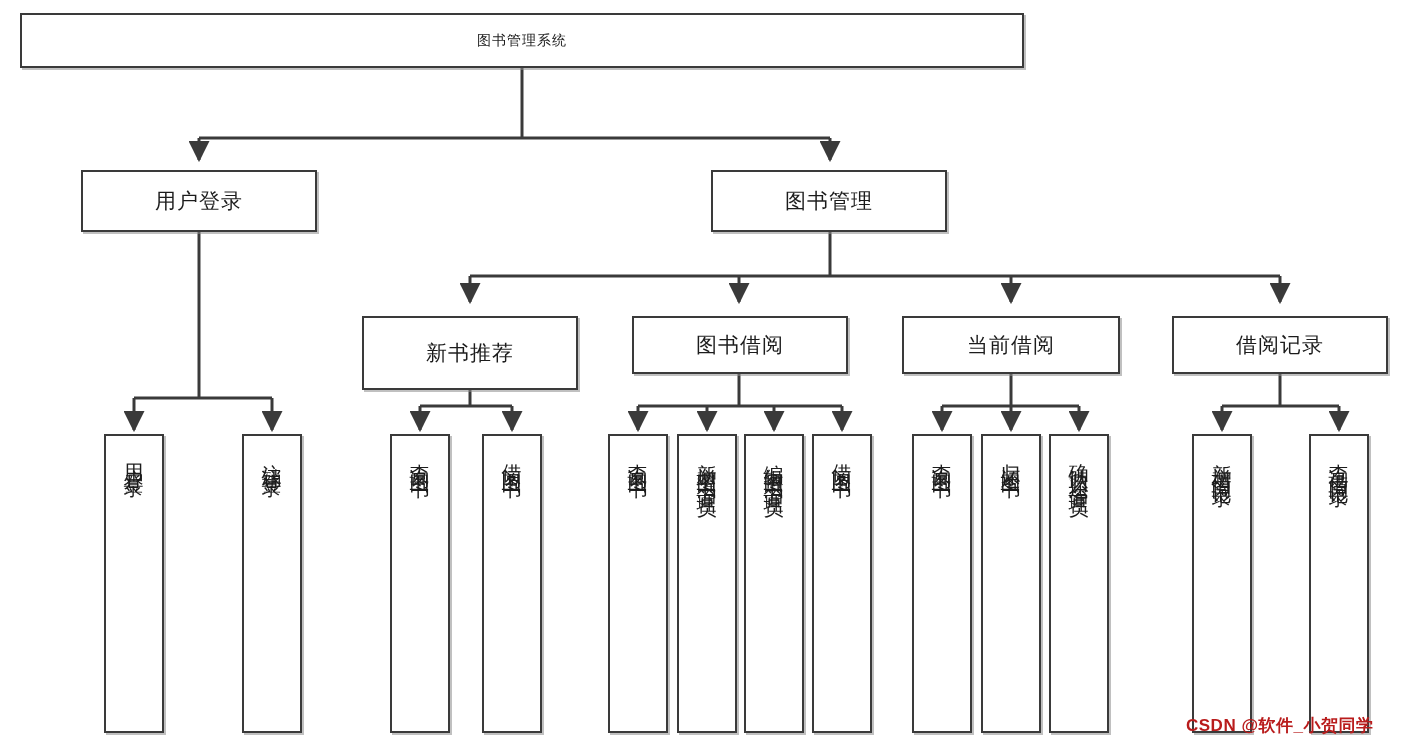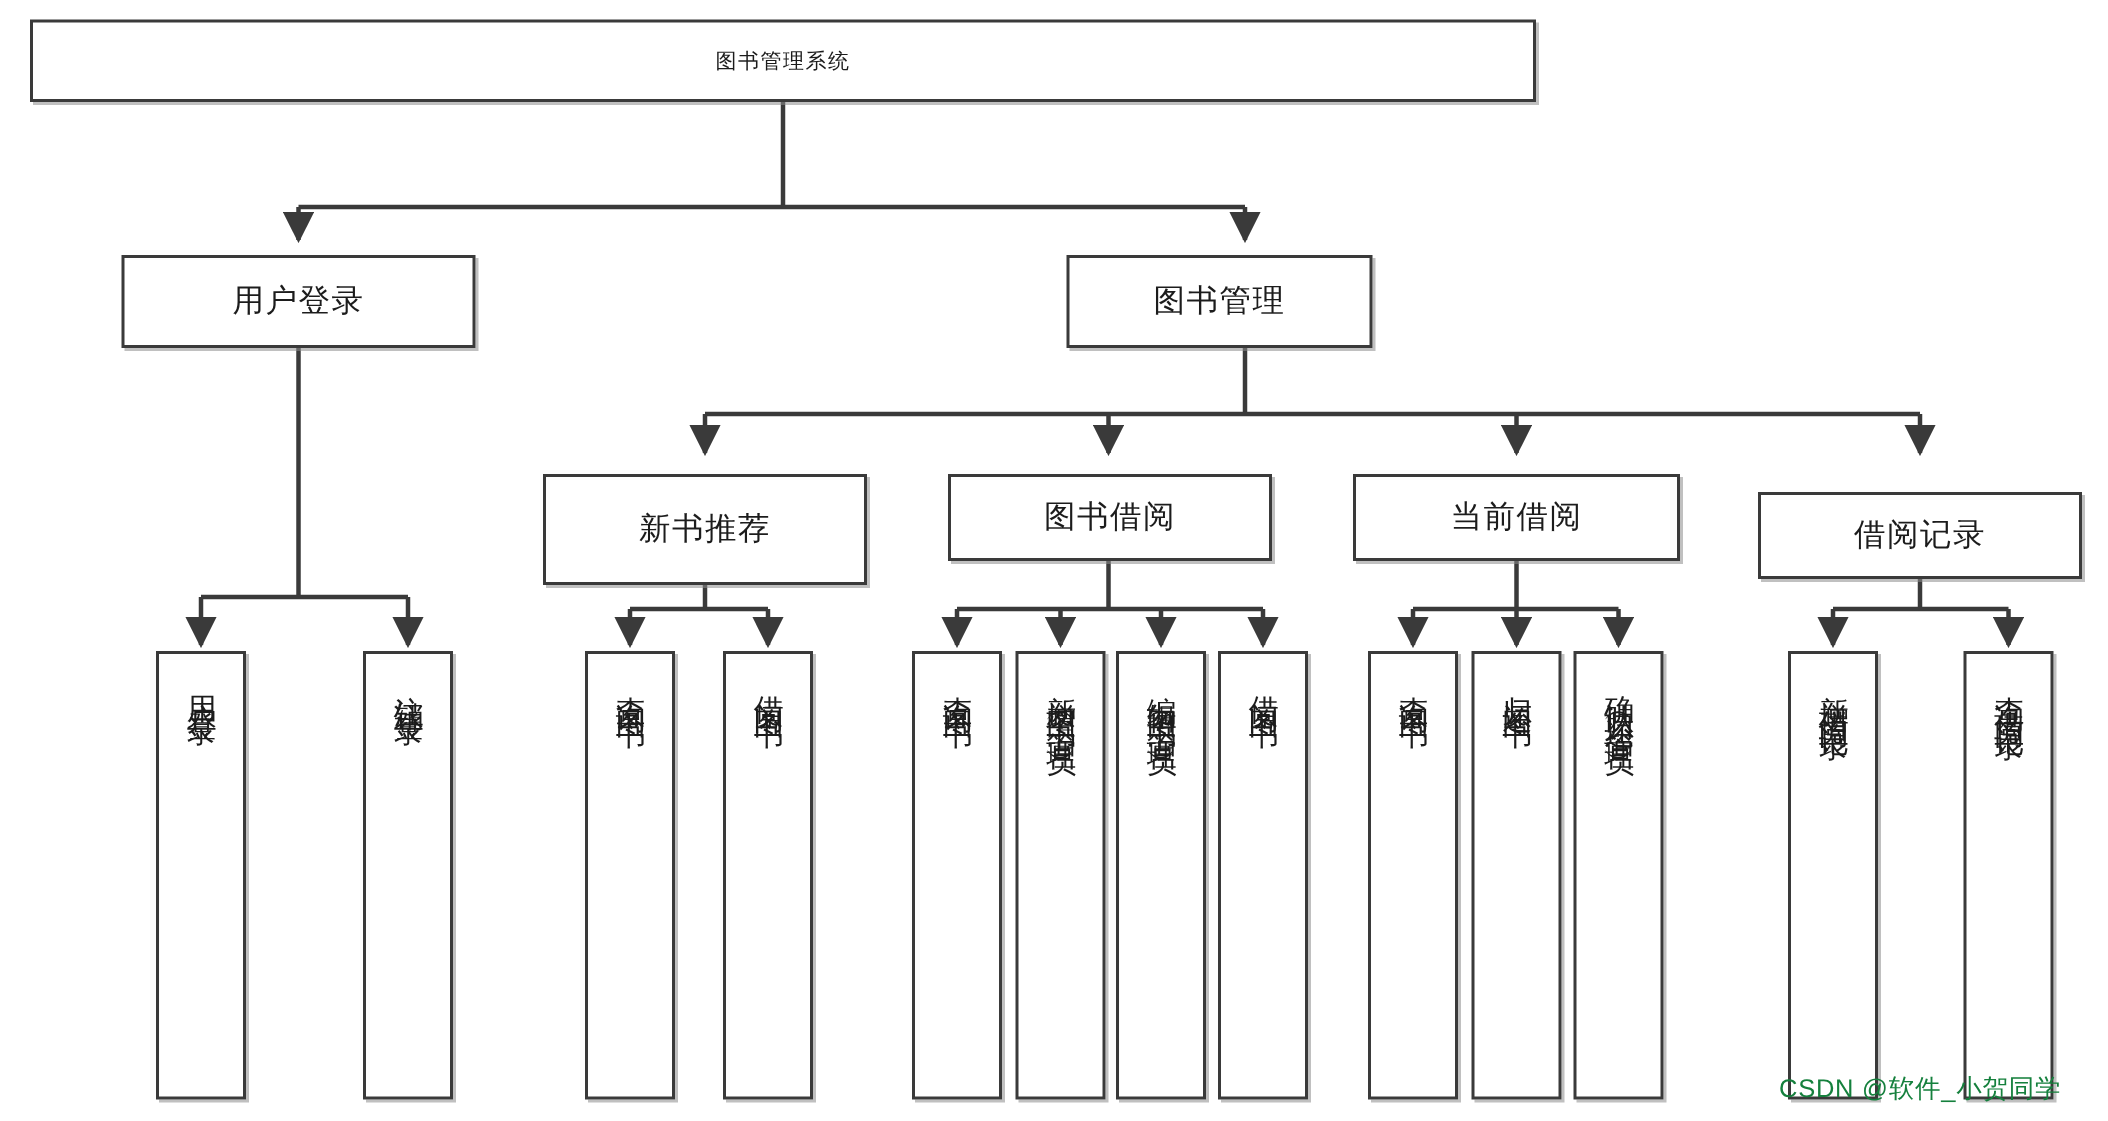--- a/index.html
+++ b/index.html
@@ -66,25 +66,26 @@
     text-orientation: upright;
     font-size: 20px;
     letter-spacing: 5px;
     line-height: 1;
   }
   #watermark {
     position: absolute;
     left: 1186px;
     top: 714px;
     font-size: 17px;
-    color: #15803d;
+    color: #b91c1c;
     letter-spacing: 0.5px;
     white-space: nowrap;
     z-index: 5;
     pointer-events: none;
+    font-weight: bold;
   }
 </style>
 </head>
 <body>
 
 <div id="diagram-root">
 
   <svg id="edges-layer" width="1405" height="747" viewBox="0 0 1405 747" xmlns="http://www.w3.org/2000/svg">
     <defs>
       <marker id="arrow" viewBox="0 0 10 10" refX="9" refY="5" markerWidth="7" markerHeight="7" orient="auto-start-reverse">
@@ -136,37 +137,37 @@
   </svg>
 
   <div class="node lvl1 shadowed" style="left:20px; top:13px; width:1004px; height:55px;">
     <span class="node-label">图书管理系统</span>
   </div>
 
   <div class="node lvl2 shadowed" style="left:81px; top:170px; width:236px; height:62px;">
     <span class="node-label">用户登录</span>
   </div>
 
-  <div class="node lvl2 shadowed" style="left:711px; top:170px; width:204px; height:62px;">
+  <div class="node lvl2 shadowed" style="left:711px; top:170px; width:236px; height:62px;">
     <span class="node-label">图书管理</span>
   </div>
 
   <div class="node lvl3 shadowed" style="left:362px; top:316px; width:216px; height:74px;">
     <span class="node-label">新书推荐</span>
   </div>
 
   <div class="node lvl3 shadowed" style="left:632px; top:316px; width:216px; height:58px;">
     <span class="node-label">图书借阅</span>
   </div>
 
   <div class="node lvl3 shadowed" style="left:902px; top:316px; width:218px; height:58px;justify-content:center;">
     <span class="node-label">当前借阅</span>
   </div>
 
-  <div class="node lvl3 shadowed" style="left:1172px; top:328px; width:216px; height:58px;">
+  <div class="node lvl3 shadowed" style="left:1172px; top:316px; width:216px; height:58px;">
     <span class="node-label">借阅记录</span>
   </div>
 
   <div class="node leaf shadowed" style="left:104px; top:434px; width:60px; height:299px;">
     <span class="node-label">用户登录</span>
   </div>
 
   <div class="node leaf shadowed" style="left:242px; top:434px; width:60px; height:299px;">
     <span class="node-label">注销登录</span>
   </div>

